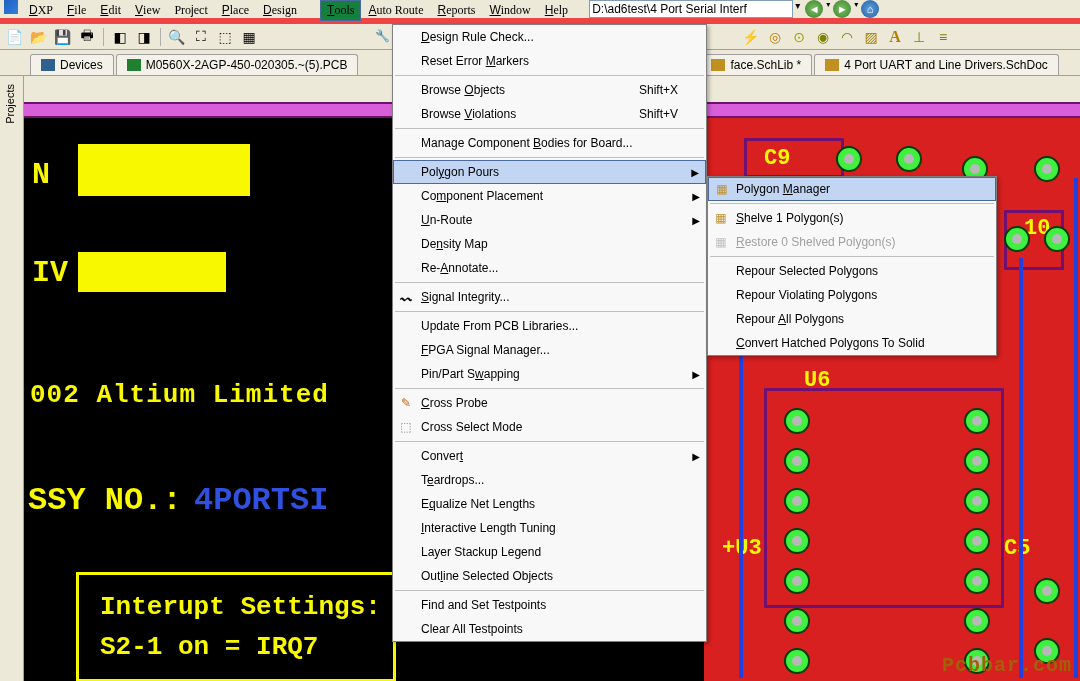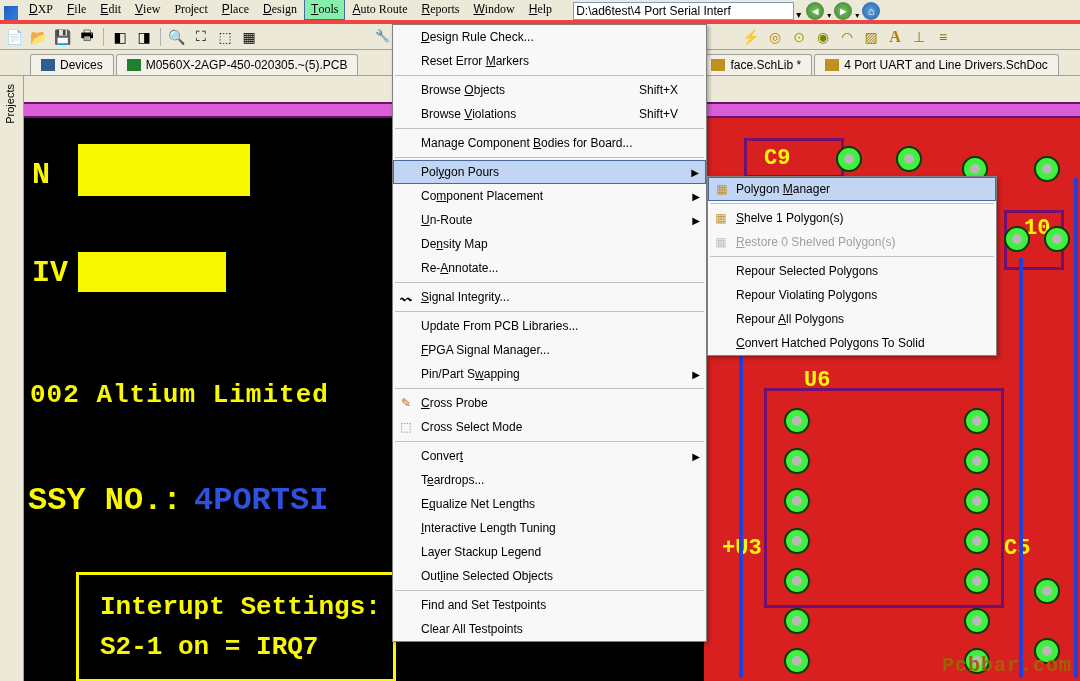--- a/index.html
+++ b/index.html
@@ -1,24 +1,24 @@
 <!DOCTYPE html>
 <html><head>
 <meta charset="utf-8">
 <style>
 * { margin: 0; padding: 0; box-sizing: border-box; font-family: "Microsoft Sans Serif", Tahoma, sans-serif; font-size: 12px; }
 body { width: 1080px; height: 681px; overflow: hidden; background: #ece9d8; position: relative; }
 
 
-.menubar { height: 24px; background: #ece9d8; display: flex; align-items: flex-end; padding: 0 4px; border-bottom: 4px solid #ef4444; }
+.menubar { height: 24px; background: #ece9d8; display: flex; align-items: flex-start; padding: 0 4px; border-bottom: 6px solid #ef4444; }
 .menubar .logo { width: 14px; height: 14px; background: linear-gradient(135deg,#2060c0,#3080e0); margin-right: 4px; }
 .menubar .item { padding: 3px 7px; cursor: default; font-family: Tahoma; }
-.menubar .item.open { background: #86efac; border: 1px solid #4a6a9c; padding: 2px 6px; }
+.menubar .item.open { background: #15803d; border: 1px solid #4a6a9c; padding: 2px 6px; margin-left: 16px; }
 .menubar .sep { width: 6px; }
-.menubar .path { margin-left: 8px; padding: 1px 2px; background: #fff; border: 1px solid #7f9db9; width: 221px; height: 18px; white-space: nowrap; overflow: hidden; }
+.menubar .path { margin-left: 8px; padding: 1px 2px; background: #fff; border: 1px solid #7f9db9; width: 204px; height: 18px; white-space: nowrap; overflow: hidden; }
 .menubar .nav { width: 18px; height: 18px; border-radius: 9px; margin: 0 3px; display: flex; align-items: center; justify-content: center; color: #fff; font-size: 11px; }
 .menubar .nav.green { background: radial-gradient(#7ac060,#3a8030); }
 .menubar .nav.blue { background: radial-gradient(#60a0e0,#2060a0); }
 
 
 .toolbar { height: 26px; background: #ece9d8; display: flex; align-items: center; padding: 0 4px; border-bottom: 1px solid #a0a0a0; gap: 2px; }
 .toolbar .tbtn { width: 22px; height: 22px; display: flex; align-items: center; justify-content: center; font-size: 14px; }
 .toolbar .tsep { width: 1px; height: 18px; background: #b0b0b0; margin: 0 3px; }
 .toolbar .gap { flex: 1; }
 

